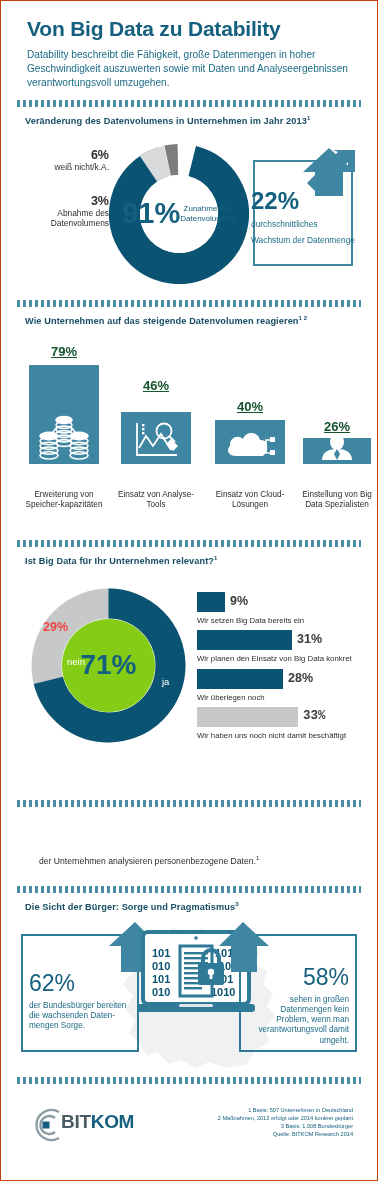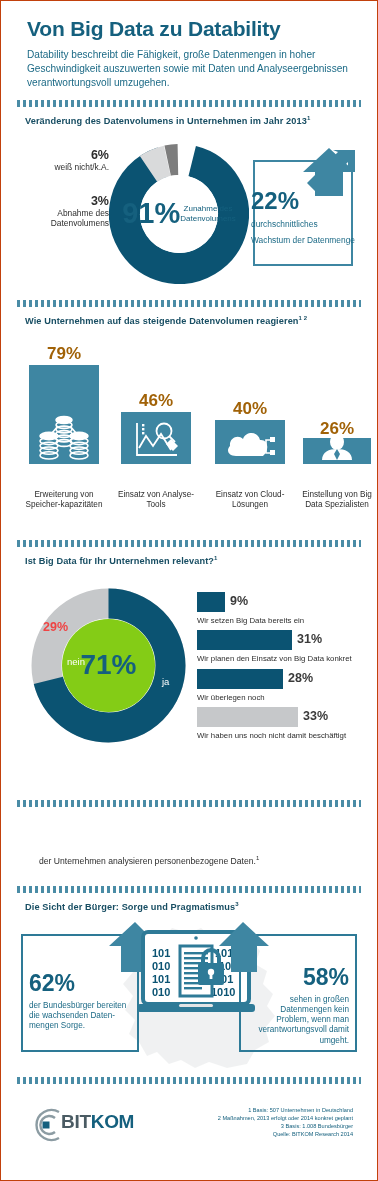--- a/index.html
+++ b/index.html
@@ -64,22 +64,23 @@
   .box22 .arrow { position:absolute; right:0; top:0; width:62px; height:62px; }
   .box22 .content { position:absolute; left:6px; top:40px; }
   .num22 { font-size:24px; font-weight:bold; color:#15607E; line-height:25px; }
   .txt22 { font-size:8.4px; color:#1C6A86; line-height:16px; margin-top:3px; }
 
   
   .s2 { position:relative; height:205px; }
   .barwrap { position:absolute; left:0; top:20px; width:358px; height:180px; }
   .bar { position:absolute; bottom:62px; background:#3E86A2; }
   .bar-val {
-    position:absolute; font-size:17px; font-weight:bold; color:#a16207;
+    position:absolute; font-size:13px; font-weight:bold; color:#14532d;
     text-align:center;
+    text-decoration:underline;
   }
   .bar-lab {
     position:absolute; bottom:16px; font-size:8.2px; color:#2D2D2D;
     line-height:10px; text-align:center;
   }
   .bar-ico { position:absolute; bottom:4px; left:50%; transform:translateX(-50%); }
 
   
   .s3 { position:relative; height:225px; }
   .donut2 { position:absolute; left:14px; top:22px; width:155px; height:155px; }
@@ -110,21 +111,21 @@
     border-radius:50%; background:#fff; border:1px solid #fff;
     display:flex; align-items:center; justify-content:center;
   }
   .s4cap { position:absolute; left:22px; top:40px; font-size:8.6px; color:#2D2D2D; }
 
   
   .s5 { position:relative; height:156px; overflow:hidden; }
   .mapbg { position:absolute; left:60px; top:12px; width:250px; height:148px; opacity:.5;}
   .panel { position:absolute; top:22px; width:118px; height:118px; }
   .panel .pframe { position:absolute; inset:0; border:2.5px solid #2E7A97; background:transparent;}
-  .panel .num { font-size:23px; font-weight:bold; color:#15607E; }
+  .panel .num { font-size:23px; font-weight:normal; color:#15607E; }
   .panel .txt { font-size:8.2px; color:#1C6A86; line-height:10.2px; }
   .p62 { left:4px; }
   .p62 .inner { position:absolute; left:8px; top:36px; width:100px; }
   .p58 { right:4px; text-align:right; }
   .p58 .inner { position:absolute; right:8px; top:30px; width:102px; }
   .laptop { position:absolute; left:118px; top:18px; width:122px; height:100px; }
 
   
   .foot { position:relative; height:70px; }
   .logo { position:absolute; left:12px; top:16px; }
@@ -235,21 +236,21 @@
             <ellipse cx="41" cy="27" rx="9" ry="3.6"></ellipse>
               <ellipse cx="41" cy="31.8" rx="9" ry="3.6"></ellipse>
             <ellipse cx="41" cy="36.6" rx="9" ry="3.6"></ellipse>
               <ellipse cx="41" cy="41.4" rx="9" ry="3.6"></ellipse>
             <path d="M20 12 L14 19 M32 12 L38 19"></path>
           </g>
         </svg>
       </div>
       <div class="bar-lab" style="left:2px; width:90px;">Erweiterung von Speicher-kapazitäten</div>
 
-      <div class="bar-val" style="left:104px; top:45px; width:70px;">46%</div>
+      <div class="bar-val" style="left:104px; top:32px; width:70px;">46%</div>
       <div class="bar" style="left:104px; width:70px; height:52px;">
         <svg class="bar-ico" width="50" height="40" viewBox="0 0 50 40">
           <g stroke="#ffffff" stroke-width="1.8" fill="none">
             <path d="M6 3 L6 35 L46 35"></path>
             <path d="M8 28 L15 16 L22 26 L30 14 L40 30"></path>
             <circle cx="33" cy="11" r="7.5"></circle>
             <path d="M38.5 16.5 L44 22"></path>
           </g>
           <g fill="#ffffff">
               <rect x="11" y="4" width="2.4" height="2.4"></rect>
@@ -329,21 +330,21 @@
       <div class="hlab">Wir planen den Einsatz von Big Data konkret</div>
 
       <div class="hrow">
         <div class="hbar" style="width:86px;"></div>
         <div class="hval" style="left:91px;">28%</div>
       </div>
       <div class="hlab">Wir überlegen noch</div>
 
       <div class="hrow">
         <div class="hbar grey" style="width:101px;"></div>
-        <div class="hval" style="left:106px;">33%</div>
+        <div class="hval" style="left:106px;font-family:Liberation Mono, monospace;">33%</div>
       </div>
       <div class="hlab">Wir haben uns noch nicht damit beschäftigt</div>
     </div>
   </div>
 
   <div class="dots"></div>
 
   <div class="s4">
     <div class="s4cap">
       <span>der Unternehmen analysieren personenbezogene Daten.</span><span class="sup">1</span>

